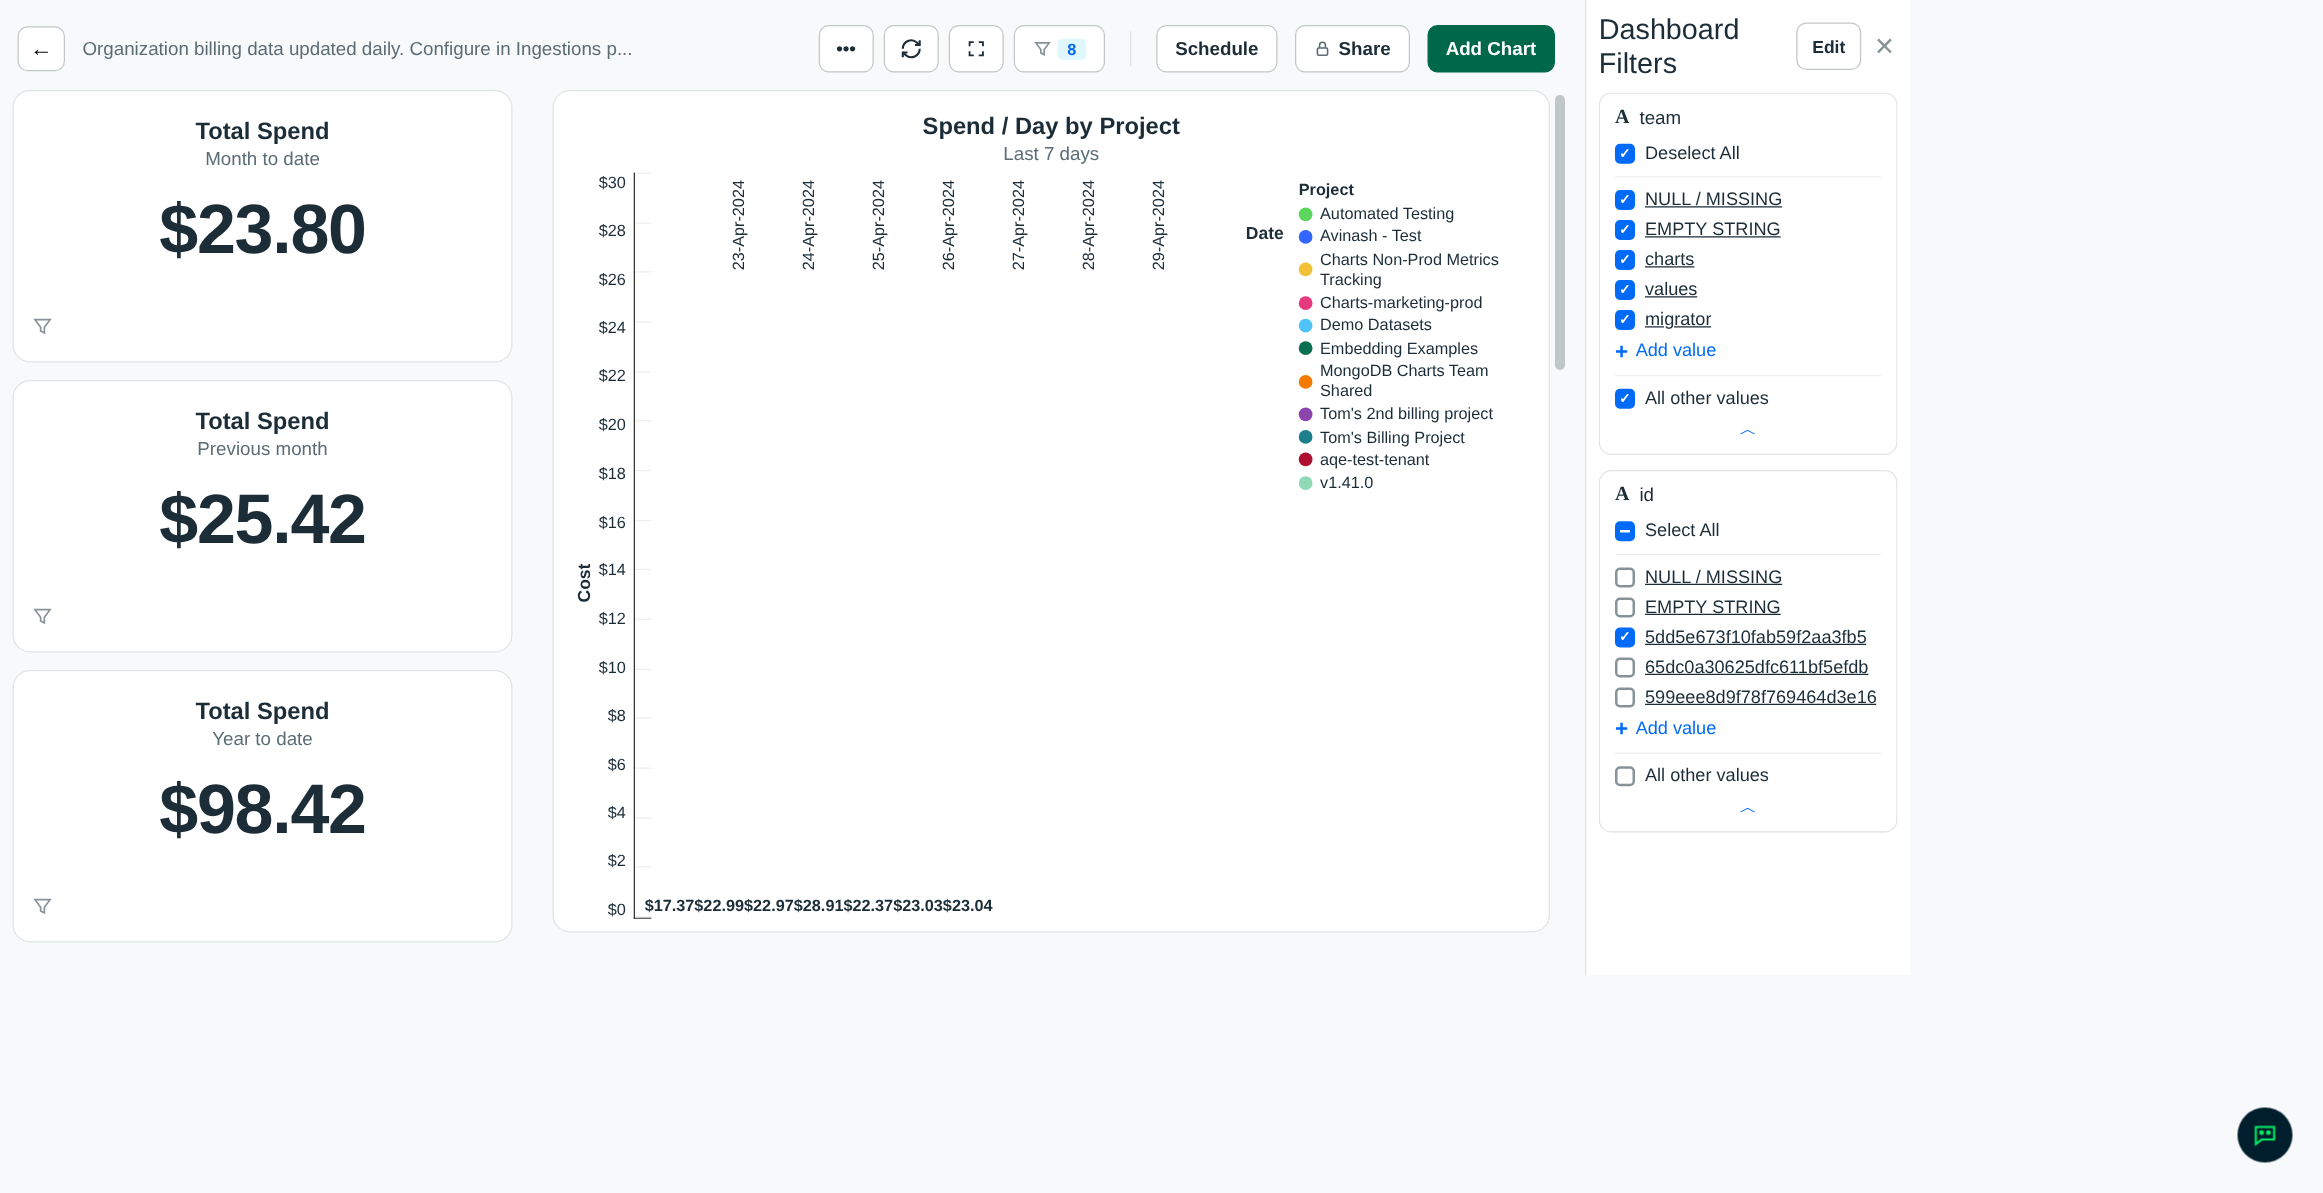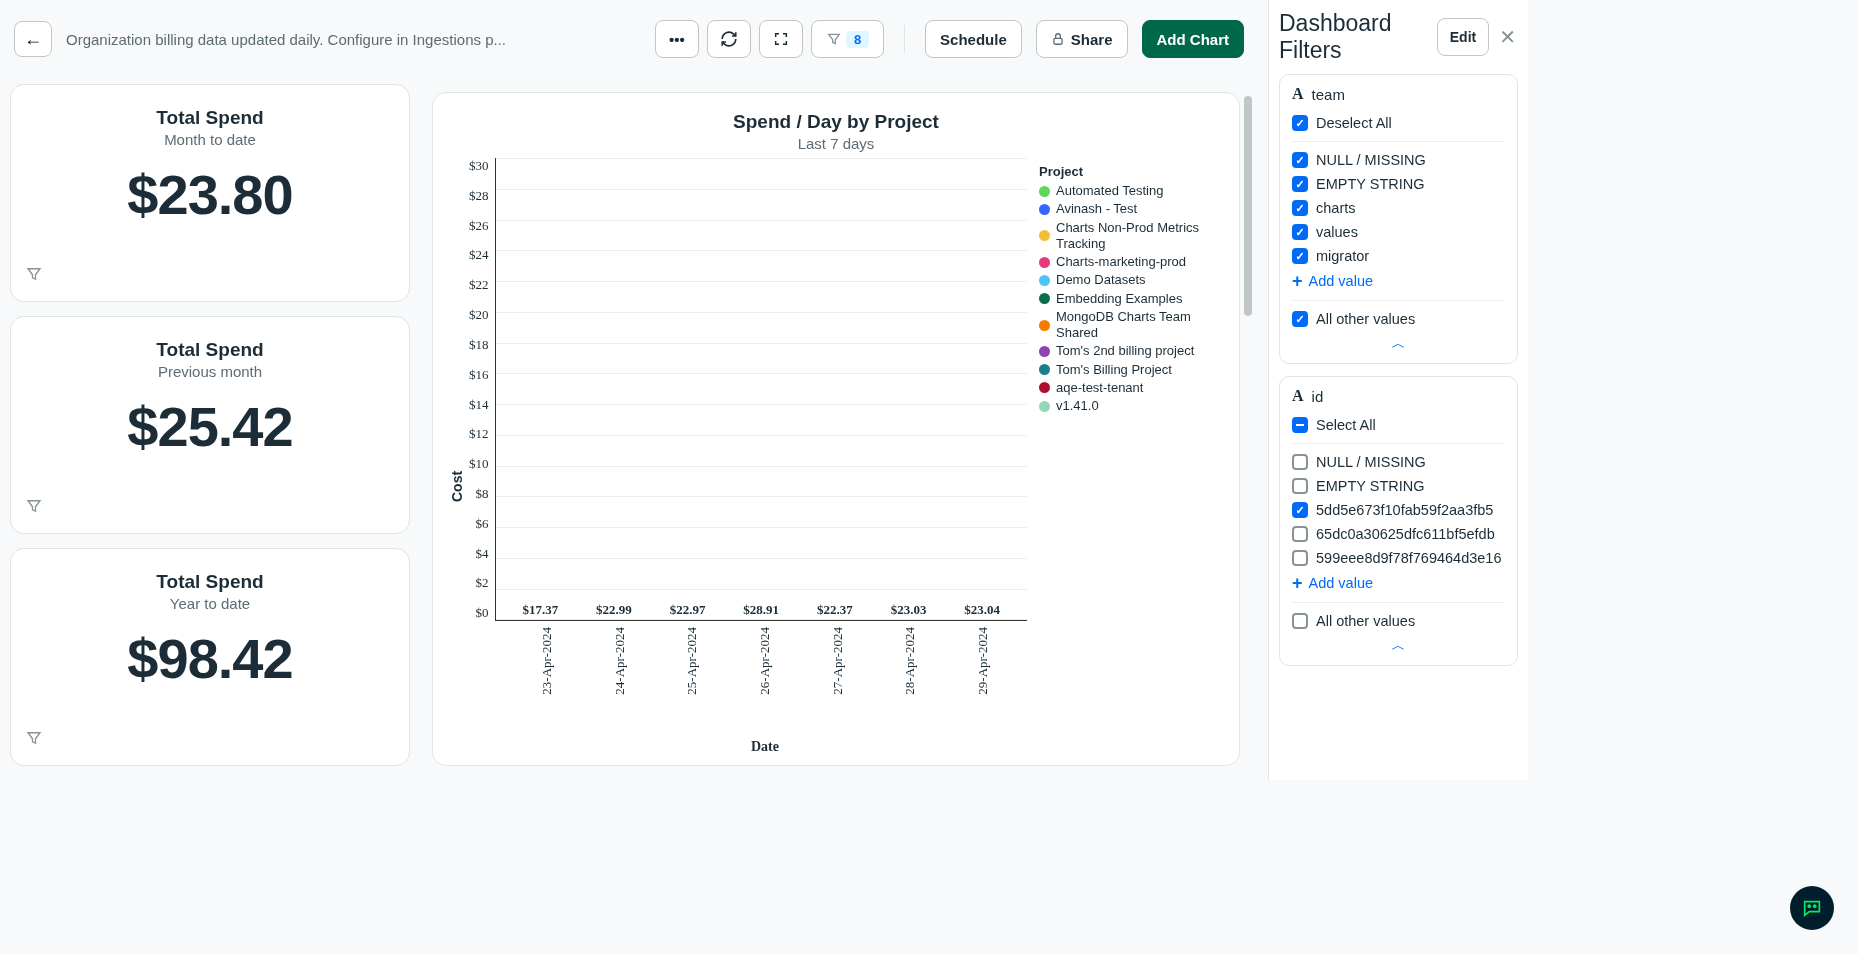--- a/index.html
+++ b/index.html
@@ -12,35 +12,35 @@
   .title { font-size: 24px; font-weight: 700; }
   .subtitle { font-size: 15px; color: #5c6c75; white-space: nowrap; overflow: hidden; text-overflow: ellipsis; max-width: 450px; }
   .header-spacer { flex: 1; }
   .btn { height: 38px; border: 1.5px solid #c1c7c6; border-radius: 8px; background:#fff; display:inline-flex;align-items:center;justify-content:center;padding:0 14px;font-size:15px;font-weight:600;color:#1c2d38;cursor:pointer;gap:6px;}
   .btn.icon { width: 44px; padding:0; }
   .btn-group { display:flex; gap:8px; align-items:center; }
   .divider-v { width:1px; height:28px; background:#e0e4e3; margin:0 6px;}
   .btn.primary { background:#00684a; color:#fff; border-color:#00684a; }
   .filter-btn { display:flex; align-items:center; gap:4px; }
   .filter-count { background:#e1f7ff; color:#016bf8; padding:1px 8px; border-radius:4px; font-size:13px; font-weight:600;}
-  .content { flex:1; display:flex; gap:22px; padding: 0 14px 14px 10px; min-height:0;align-items:flex-end; }
+  .content { flex:1; display:flex; gap:32px; padding: 0 14px 14px 10px; min-height:0; }
   .left-col { width: 400px; display:flex; flex-direction:column; gap:14px; }
   .card { background:#fff; border:1.5px solid #e0e4e3; border-radius:14px; position:relative; }
   .kpi-card { height: 218px; display:flex; flex-direction:column; align-items:center; justify-content:flex-start; padding-top:22px;}
   .kpi-title { font-size:19px; font-weight:700; }
   .kpi-sub { font-size:15px; color:#5c6c75; margin-top:2px;}
   .kpi-val { font-size:56px; font-weight:600; margin-top:14px; letter-spacing:-1px;}
   .filter-icon-btn { position:absolute; left:14px; bottom:14px; color:#889397; }
   .chart-card { flex:1; height: 674px; display:flex; flex-direction:column; padding: 18px 12px 10px 12px;}
   .chart-title { text-align:center; font-size:19px; font-weight:700;}
   .chart-sub { text-align:center; font-size:15px; color:#5c6c75; margin-top:2px;}
   .chart-body { flex:1; display:flex; margin-top:6px; min-height:0; }
   .plot-area { flex:1; display:flex; }
   .y-axis-label { writing-mode: vertical-rl; transform: rotate(180deg); font-size:14px; font-weight:600; text-align:center; padding: 0 4px 60px 4px;}
-  .plot { flex:1; display:flex; flex-direction:column;font-family:Liberation Serif, serif; }
+  .plot { flex:1; display:flex; flex-direction:row; }
   .plot-grid { flex:1; display:flex; }
   .y-ticks { display:flex; flex-direction:column; justify-content:space-between; align-items:flex-end; font-size:13px; padding-right:6px;}
   .bars-container { flex:1; position:relative; border-left:1px solid #333; border-bottom:1px solid #333;}
   .gridlines { position:absolute; inset:0; display:flex; flex-direction:column; justify-content:space-between;}
   .gl { border-top:1px solid #eee; height:0;}
   .bars { position:absolute; inset:0; display:flex; justify-content:space-around; align-items:flex-end; padding:0 8px;}
   .bar-group { width: 56px; display:flex; flex-direction:column; align-items:center;}
   .bar-label { font-size:13px; font-weight:600; margin-bottom:2px;}
   .bar-stack { width:100%; display:flex; flex-direction:column-reverse;}
   .seg { width:100%; }
@@ -65,21 +65,21 @@
   .check-row { display:flex; align-items:center; gap:8px; padding:4px 0; font-size:14.5px;}
   .cb { width:16px; height:16px; border-radius:4px; border:2px solid #889397; display:inline-flex; align-items:center; justify-content:center; flex-shrink:0;}
   .cb.checked { background:#016bf8; border-color:#016bf8; }
   .cb.checked::after { content:"✓"; color:#fff; font-size:11px; font-weight:bold; line-height:1;}
   .cb.dash { background:#016bf8; border-color:#016bf8; }
   .cb.dash::after { content:""; width:8px; height:2px; background:#fff;}
   .hr { border:none; border-top:1px solid #eef0f0; margin:6px 0;}
   .add-val { color:#016bf8; font-size:14.5px; display:flex; align-items:center; gap:6px; padding:4px 0; cursor:pointer; font-weight:500;}
   .add-val .plus { font-size:18px; font-weight:bold; line-height:1;}
   .chev { text-align:center; color:#016bf8; font-size:14px; cursor:pointer; padding-top:4px;}
-  .fc-label { white-space:nowrap; overflow:hidden; text-overflow:ellipsis; }
+  .fc-label { white-space:nowrap; overflow:hidden; text-overflow:ellipsis;text-decoration:underline; }
   .fab { position:fixed; right:24px; bottom:24px; width:44px; height:44px; border-radius:50%; background:#001e2b; color:#00ed64; display:flex;align-items:center;justify-content:center;font-size:20px;cursor:pointer;}
   .scroll-track { width:10px; background:transparent; display:flex; align-items:flex-start; padding-top:4px;}
   .scroll-thumb { width:8px; height:220px; background:#c1c7c6; border-radius:4px;}
   .midwrap { flex:1; display:flex; gap:4px; min-width:0;}
 </style>
 </head>
 <body>
 
 <div class="app">
   <div class="main">

